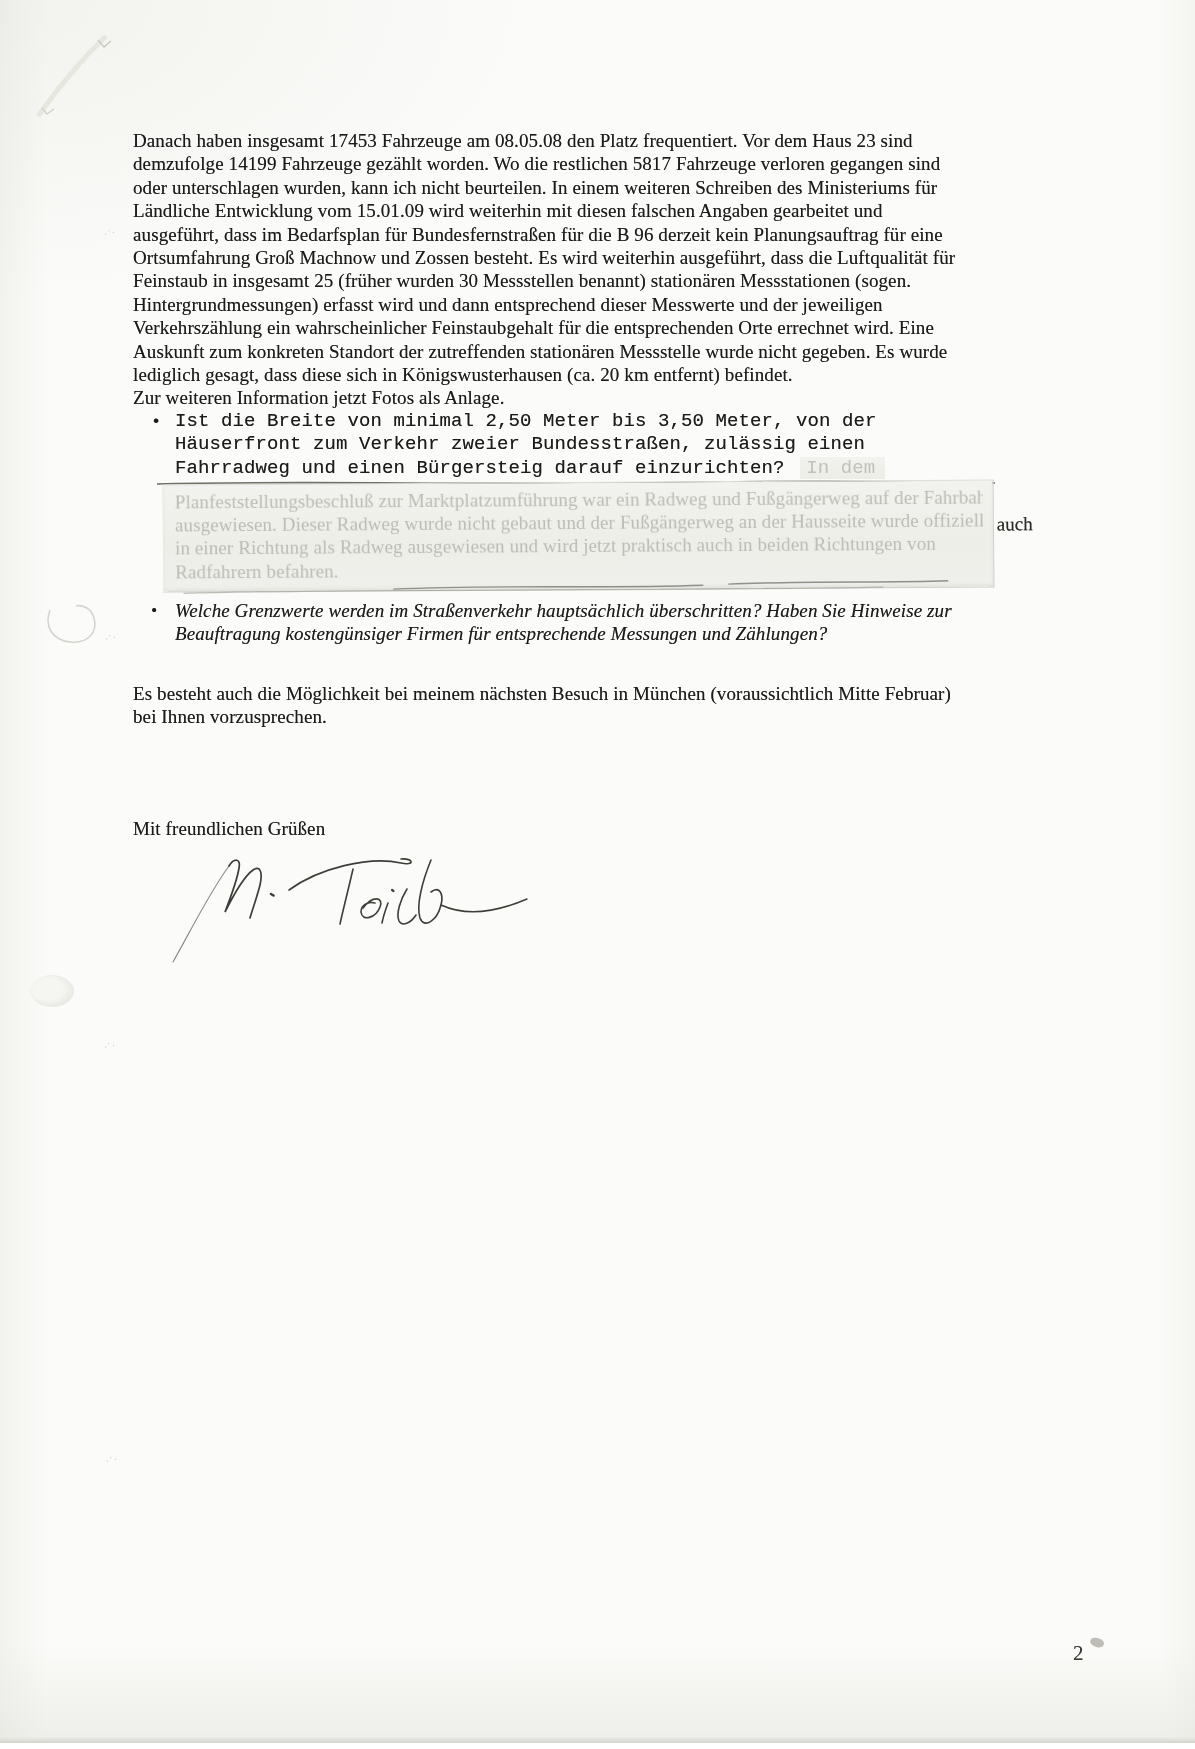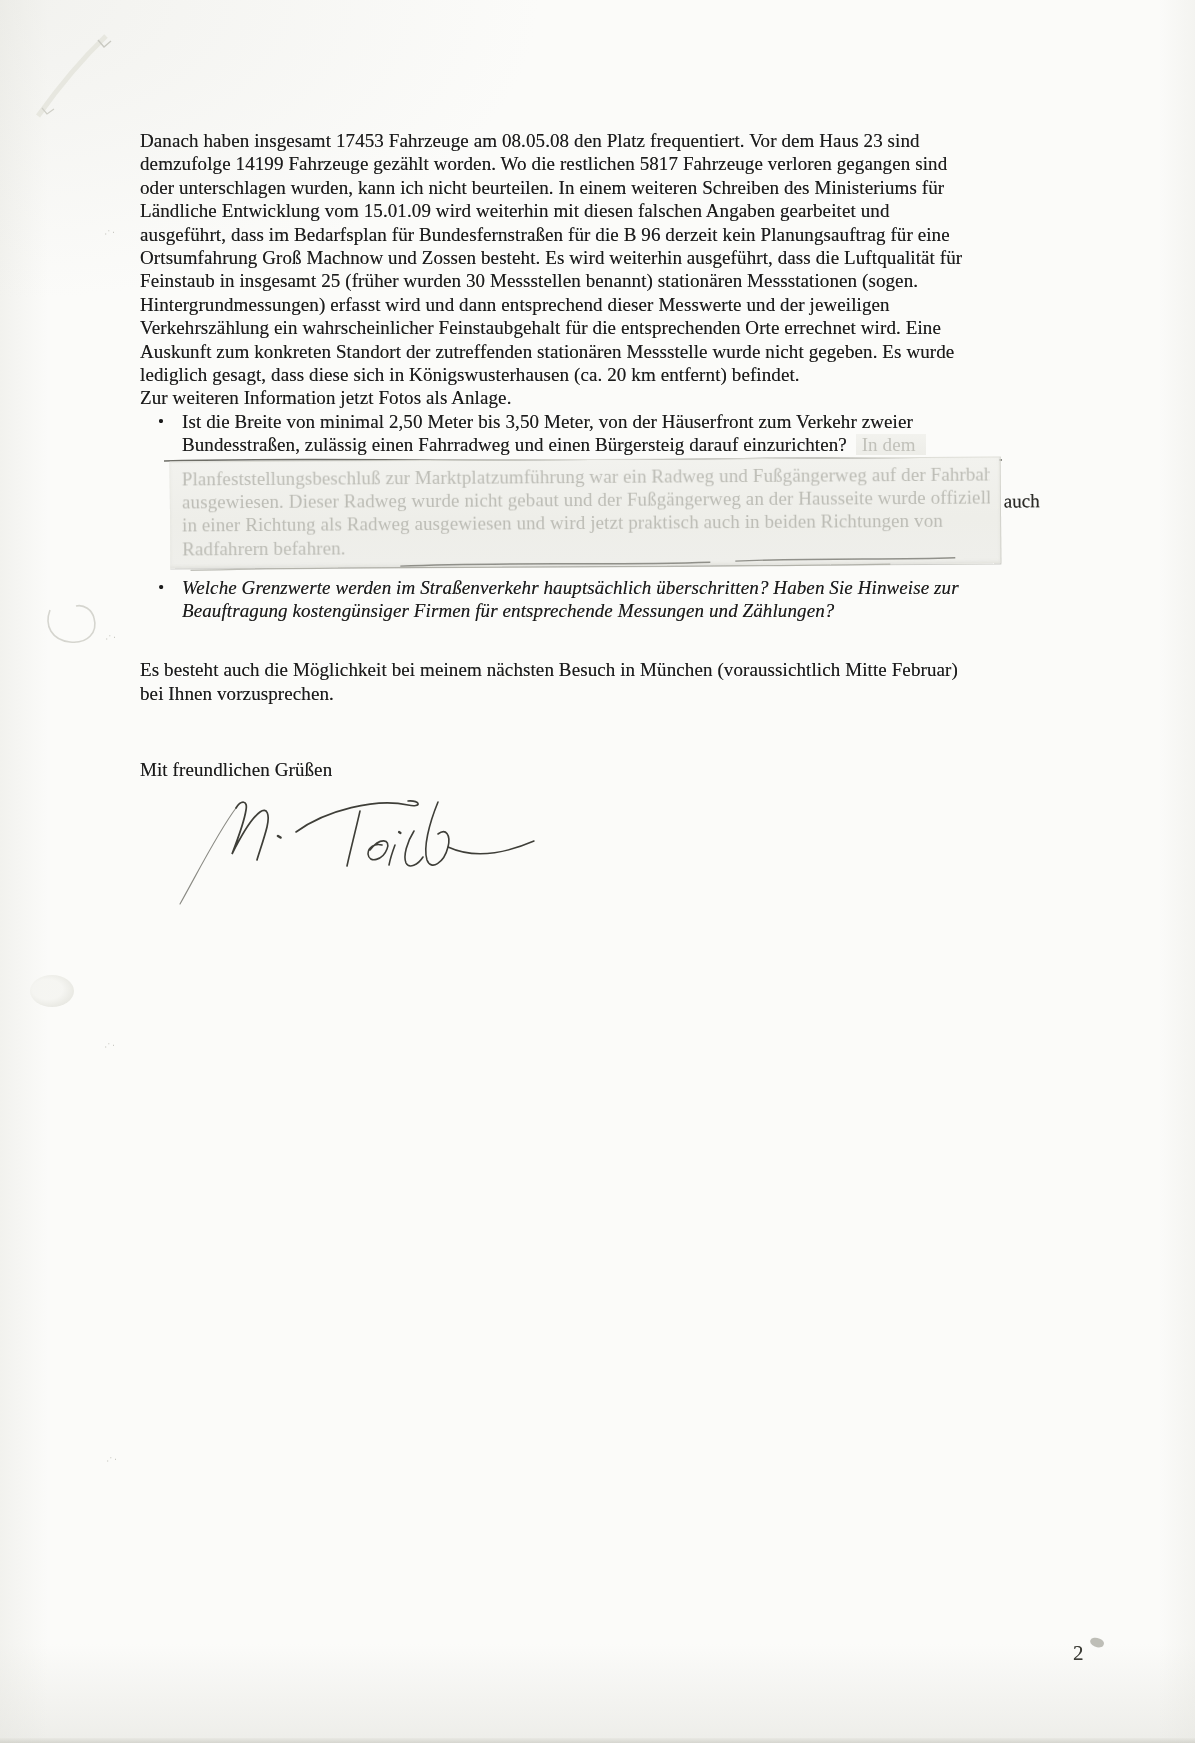--- a/index.html
+++ b/index.html
@@ -16,34 +16,34 @@
     font-family:"Liberation Serif","DejaVu Serif",serif;
     color:#1b1b1b;
   }
   .page-bottom-edge{
     position:absolute;left:0;top:1738px;width:100%;height:5px;
     background:linear-gradient(180deg,#e6e6e0,#c9c9c1);
     opacity:.65;
   }
   .below-page{position:absolute;left:0;top:1743px;width:100%;height:6px;background:#fff;}
   .content{
-    position:absolute;left:140px;top:129px;width:838px;
+    position:absolute;left:133px;top:129px;width:838px;
     font-size:19px;line-height:23.4px;
     text-shadow:0 0 .45px rgba(20,20,20,.55);
     letter-spacing:.1px;
   }
   p{margin:0;}
   .intro{margin-top:55px;}
   ul.questions{margin:0;padding:0 0 0 42px;list-style:none;}
   ul.questions li{position:relative;margin:0 0 1px 0;}
   ul.questions li::before{
     content:"•";position:absolute;left:-24px;top:0;
     font-size:17px;
   }
-  li.has-underline{margin-bottom:10px;}
+  li.has-underline{margin-bottom:10px;font-family:Liberation Mono, monospace;}
   .ghost{
     color:#c1c1ba;text-shadow:none;
     background:linear-gradient(180deg,#f2f2ee,#ededE8);
     padding:0 10px 0 6px;margin-left:4px;
     filter:blur(.3px);
   }
   .hand-line{position:absolute;left:-20px;bottom:-8px;width:845px;height:10px;}
   .covered-note{
     position:relative;
     margin:2px 0 10px -12px;
@@ -61,21 +61,21 @@
   }
   .peek-word{
     position:absolute;right:-40px;top:32px;
     color:#2c2c28;background:transparent;
     text-shadow:0 0 .45px rgba(20,20,20,.55);
     text-align:right;
   }
   .strip-bottom{position:absolute;left:20px;bottom:-4px;width:770px;height:12px;}
   .bullet3{margin-top:2px;font-style:italic;}
   .closing{margin-top:36px;}
-  .signoff{margin-top:53px;}
+  .signoff{margin-top:88px;}
   .signature{display:block;margin:4px 0 0 34px;}
   .pagenum{
     position:absolute;left:1073px;top:1641px;
     font-size:21px;color:#3c3c36;
     text-shadow:0 0 .4px rgba(20,20,20,.5);
   }
   .smudge{
     position:absolute;left:1090px;top:1638px;width:14px;height:9px;
     background:#b3b3ac;border-radius:60% 40% 55% 45%;
     transform:rotate(24deg);opacity:.85;

